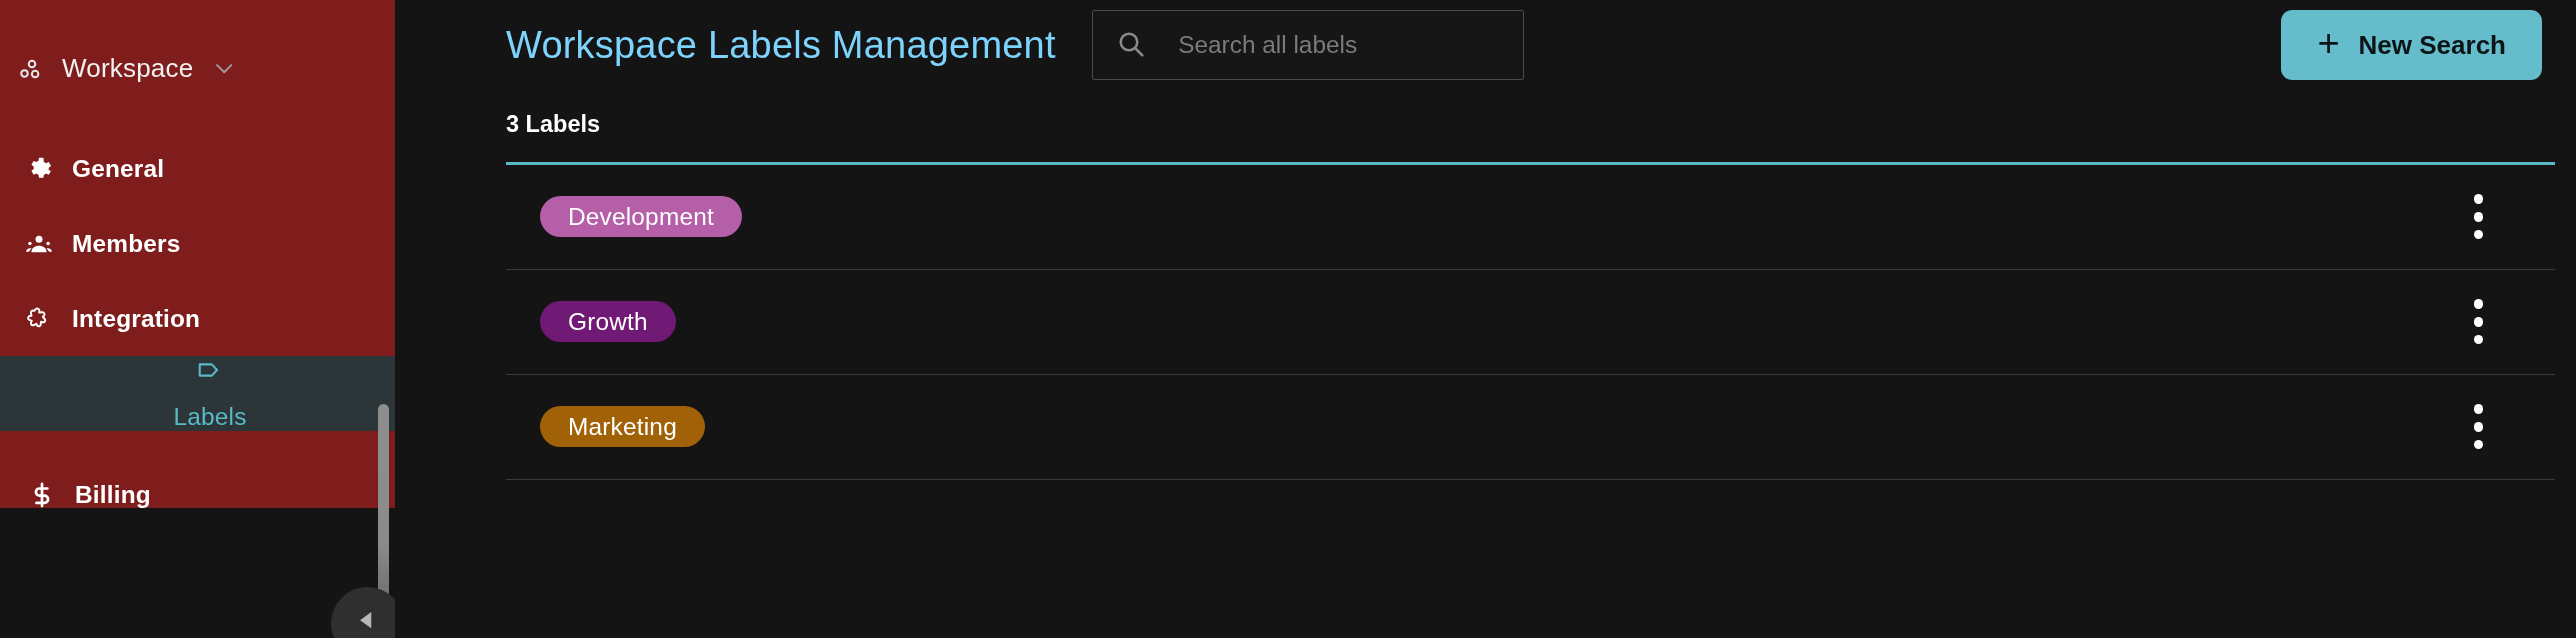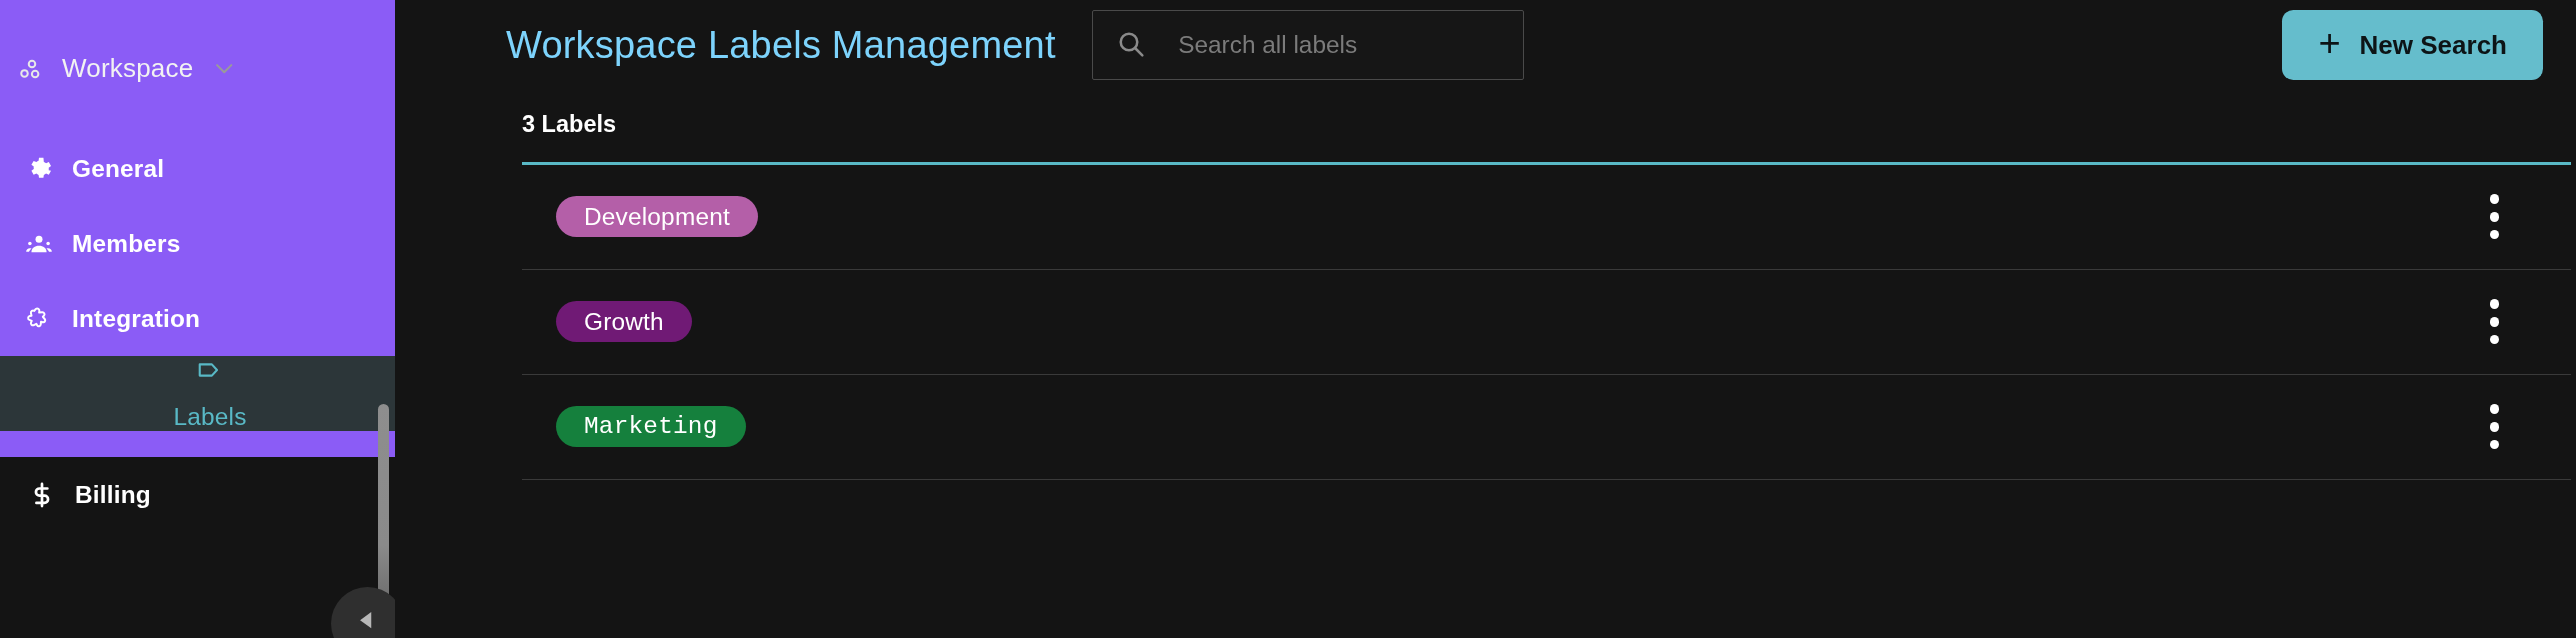--- a/index.html
+++ b/index.html
@@ -6,22 +6,22 @@
   html, body {
     width:2576px; height:639px;
     background:#141414;
     font-family:"Liberation Sans", sans-serif;
     overflow:hidden;
   }
   .app { display:flex; width:2576px; height:639px; position:relative; }
 
   
   .sidebar {
-    width:395px; height:457px;
-    background:#8b5cf6;
+    width:395px; height:508px;
+    background:#7f1d1d;
     position:relative;
     flex:0 0 395px;
     padding-top:49px;
   }
   .ws-header {
     display:flex; align-items:center; gap:15px;
     height:39px; padding-left:17px;
     cursor:pointer;
   }
   .ws-header .ws-label {
@@ -93,21 +93,21 @@
     margin-left:auto;
     display:flex; align-items:center; gap:19px;
     height:70px; padding:0 36px;
     background:#65bdcc; border:none; border-radius:11.3px;
     color:#0d1416; font-size:26px; font-weight:700;
     font-family:"Liberation Sans", sans-serif;
     cursor:pointer; white-space:nowrap;
   }
   .new-btn .plus { font-size:38px; font-weight:400; line-height:1; margin-top:-3.8px; }
 
-  .table-area { padding-left:111px; padding-right:6px;margin-left:16px; }
+  .table-area { padding-left:111px; padding-right:6px; }
   .count-row {
     color:#ffffff; font-size:23.5px; font-weight:700;
     padding-bottom:24.4px; padding-top:20.7px;
   }
   .thead-line { height:2.8px; background:#59b9c6; width:2049px; }
 
   .lrow {
     width:2049px; height:105px;
     display:flex; align-items:center;
     border-bottom:1.9px solid #3a3a3a;
@@ -256,21 +256,21 @@
       <div class="lrow">
         <span class="pill" style="background: #701a75;">Growth</span>
         <span class="dots">
             <i></i>
             <i></i>
             <i></i>
           </span>
       </div>
 
       <div class="lrow">
-        <span class="pill" style="background: #15803d; font-family: Liberation Mono, monospace;">Marketing</span>
+        <span class="pill" style="background: #a16207;">Marketing</span>
         <span class="dots">
             <i></i>
             <i></i>
             <i></i>
           </span>
       </div>
     </div>
 
   </section>
 </div>

